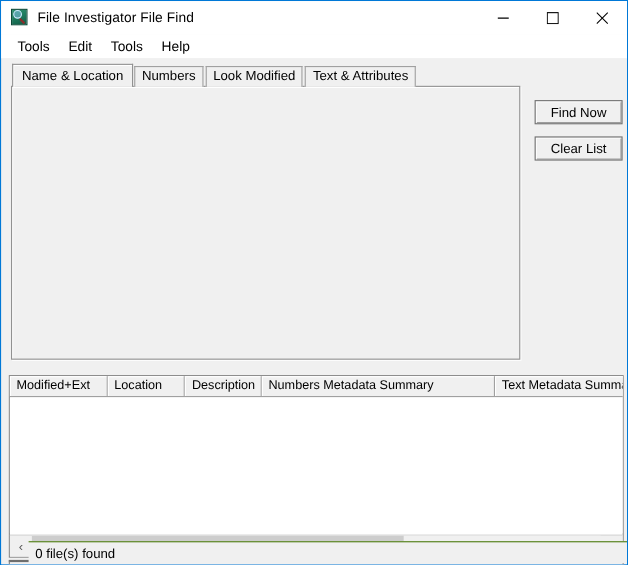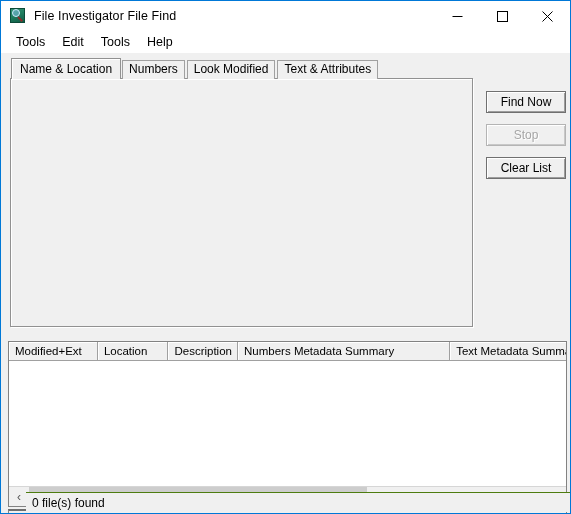--- a/index.html
+++ b/index.html
@@ -422,21 +422,20 @@
     </div>
     <div class="cb-row" style="left:75px; top:173px;">
       <div class="checkbox">
           <div class="tick" style="display: block;"></div>
         </div>
       <div class="cb-label">Clear list for each Search</div>
     </div>
 
     <div class="side-buttons">
       <div class="btn">Find Now</div>
-      <div class="btn disabled">Stop</div>
       <div class="btn">Clear List</div>
     </div>
 
     <div class="list-wrap">
       <div class="colheader">
         <div class="col" style="width:92px;">Modified+Ext</div>
         <div class="col" style="width:73px;">Location</div>
         <div class="col" style="width:72px;">Description</div>
         <div class="col" style="width:220px;">Numbers Metadata Summary</div>
         <div class="col" style="width:120px; border-right:none;">Text Metadata Summary</div>

